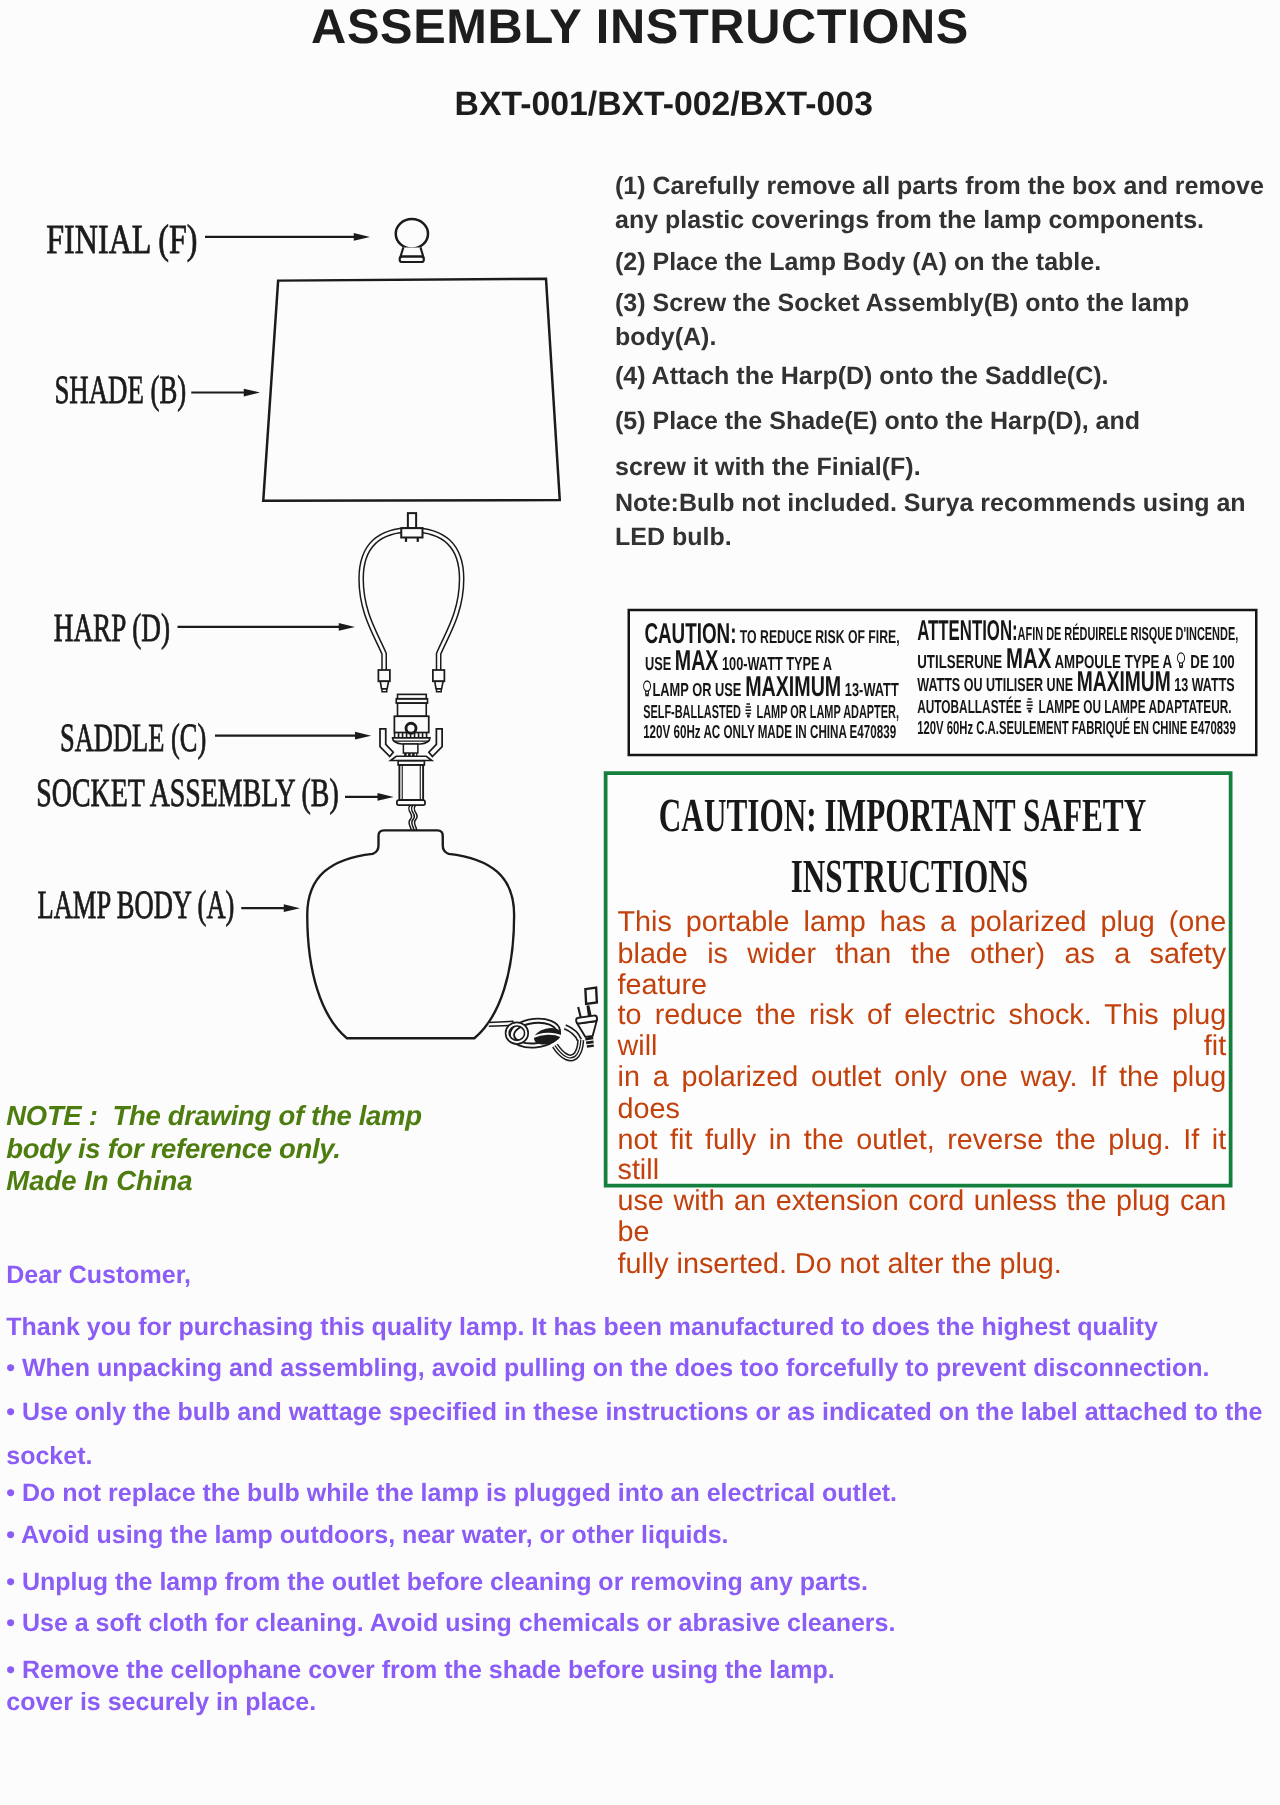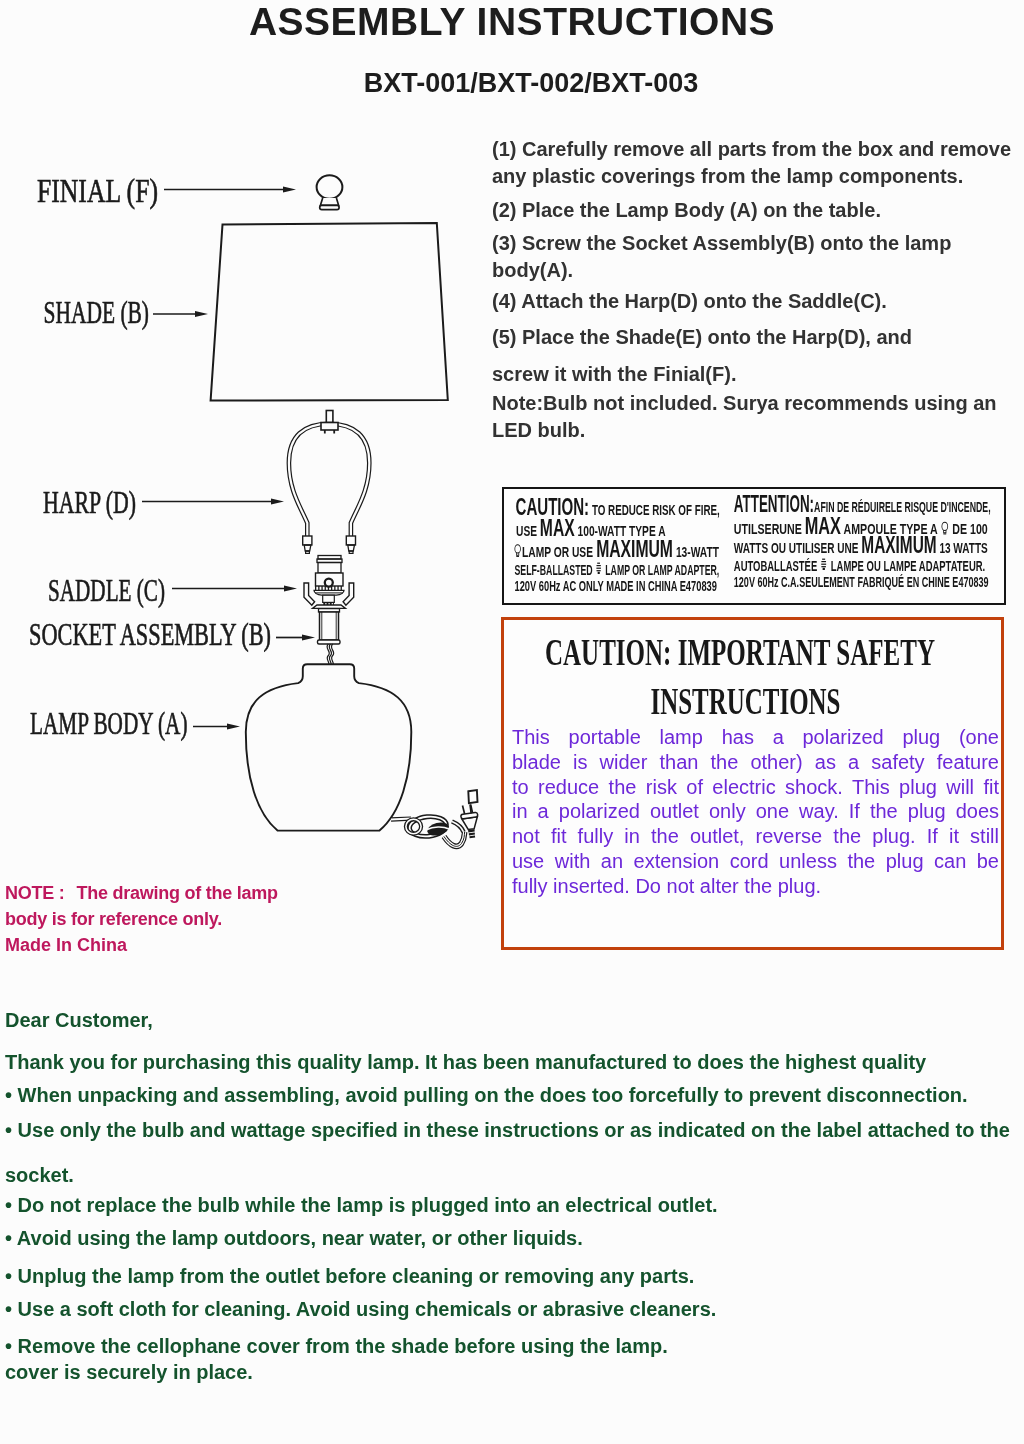--- a/index.html
+++ b/index.html
@@ -5,23 +5,23 @@
   html,body{margin:0;padding:0;}
   body{width:1024px;height:1444px;background:#fcfcfc;position:relative;
        font-family:"Liberation Sans",sans-serif;overflow:hidden;}
   .title{position:absolute;left:0;top:0;width:1024px;text-align:center;
          font-size:39px;font-weight:bold;color:#1d1d1d;letter-spacing:0.5px;}
   .subtitle{position:absolute;left:0;top:68px;width:1022px;text-align:center;
          font-size:27px;font-weight:bold;color:#1d1d1d;padding-left:20px;}
   .instr{position:absolute;left:492px;top:136px;width:540px;color:#323232;
          font-size:20px;font-weight:bold;line-height:27px;white-space:nowrap;}
   .instr p{margin:0 0 6px 0;}
-  .note{position:absolute;left:5px;top:880px;width:360px;color:#be185d;
-        font-size:18px;font-weight:bold;line-height:26px;white-space:nowrap;letter-spacing:-0.25px;}
-  .bottom{position:absolute;left:5px;top:1008px;width:1019px;color:#14532d;
+  .note{position:absolute;left:5px;top:880px;width:360px;color:#4d7c0f;
+        font-size:22px;font-weight:bold;line-height:26px;white-space:nowrap;letter-spacing:-0.25px;font-style:italic;}
+  .bottom{position:absolute;left:5px;top:1008px;width:1019px;color:#8b5cf6;
           font-size:20px;font-weight:bold;line-height:25px;}
   .bottom div{white-space:nowrap;}
   .jl{text-align:justify;text-align-last:justify;}
 </style>
 </head>
 <body>
 <div class="title">ASSEMBLY INSTRUCTIONS</div>
 <div class="subtitle">BXT-001/BXT-002/BXT-003</div>
 
 <div class="instr">
@@ -187,43 +187,43 @@
         <path d="M 2.2,-3.8 L 9.4,-3.8"></path>
         <path d="M 4.2,-1.6 L 7.8,-1.6" stroke-width="2.2"></path>
       </g>
       <text x="149.39" y="0" font-family="Liberation Sans" font-weight="bold" font-size="15" fill="#161616" xml:space="preserve"> LAMPE OU LAMPE ADAPTATEUR.</text>
     </g>
 <g transform="translate(733.8 587.0) scale(0.6034 1)">
       <text x="0.00" y="0" font-family="Liberation Sans" font-weight="bold" font-size="15" fill="#161616" xml:space="preserve">120V 60Hz C.A.SEULEMENT FABRIQUÉ EN CHINE E470839</text>
     </g>
   </svg>
 
-<div id="cb2" style="position:absolute;left:501px;top:616.5px;width:497px;height:327px;border:3px solid #c2410c;background:#fdfdfd;">
+<div id="cb2" style="position:absolute;left:483px;top:616.5px;width:497px;height:327px;border:3px solid #15803d;background:#fdfdfd;">
   <svg width="497" height="105" style="display:block">
     <text x="236" y="44.5" text-anchor="middle" font-family="Liberation Serif" font-weight="bold" font-size="38" fill="#181818" textLength="390" lengthAdjust="spacingAndGlyphs">CAUTION: IMPORTANT SAFETY</text>
     <text x="241.5" y="93.5" text-anchor="middle" font-family="Liberation Serif" font-weight="bold" font-size="38" fill="#181818" textLength="190" lengthAdjust="spacingAndGlyphs">INSTRUCTIONS</text>
   </svg>
-  <div style="margin:0.5px 2px 0 8px;font-size:20px;line-height:24.8px;color:#6d28d9;">
+  <div style="margin:0.5px 2px 0 8px;font-size:23px;line-height:24.8px;color:#c2410c;">
     <div class="jl">This portable lamp has a polarized plug (one</div>
     <div class="jl">blade is wider than the other) as a safety feature</div>
     <div class="jl">to reduce the risk of electric shock. This plug will fit</div>
     <div class="jl">in a polarized outlet only one way. If the plug does</div>
     <div class="jl">not fit fully in the outlet, reverse the plug. If it still</div>
     <div class="jl">use with an extension cord unless the plug can be</div>
     <div>fully inserted. Do not alter the plug.</div>
   </div>
 </div>
 
 <div class="note">NOTE&nbsp;:<span style="display:inline-block;width:12px"></span>The drawing of the lamp<br>body is for reference only.<br><span style="letter-spacing:0">Made In China</span></div>
 
 <div class="bottom">
   <div>Dear Customer,</div>
   <div style="margin-top:17px">Thank you for purchasing this quality lamp. It has been manufactured to does the highest quality</div>
   <div style="margin-top:8px">• When unpacking and assembling, avoid pulling on the does too forcefully to prevent disconnection.</div>
   <div style="margin-top:10px">• Use only the bulb and wattage specified in these instructions or as indicated on the label attached to the</div>
-  <div style="margin-top:20px">socket.</div>
+  <div style="margin-top:10px">socket.</div>
   <div style="margin-top:4.5px">• Do not replace the bulb while the lamp is plugged into an electrical outlet.</div>
   <div style="margin-top:8px">• Avoid using the lamp outdoors, near water, or other liquids.</div>
   <div style="margin-top:13px">• Unplug the lamp from the outlet before cleaning or removing any parts.</div>
   <div style="margin-top:8px">• Use a soft cloth for cleaning. Avoid using chemicals or abrasive cleaners.</div>
   <div style="margin-top:12px">• Remove the cellophane cover from the shade before using the lamp.</div>
   <div style="margin-top:1px">cover is securely in place.</div>
 </div>
 
 </body></html>

